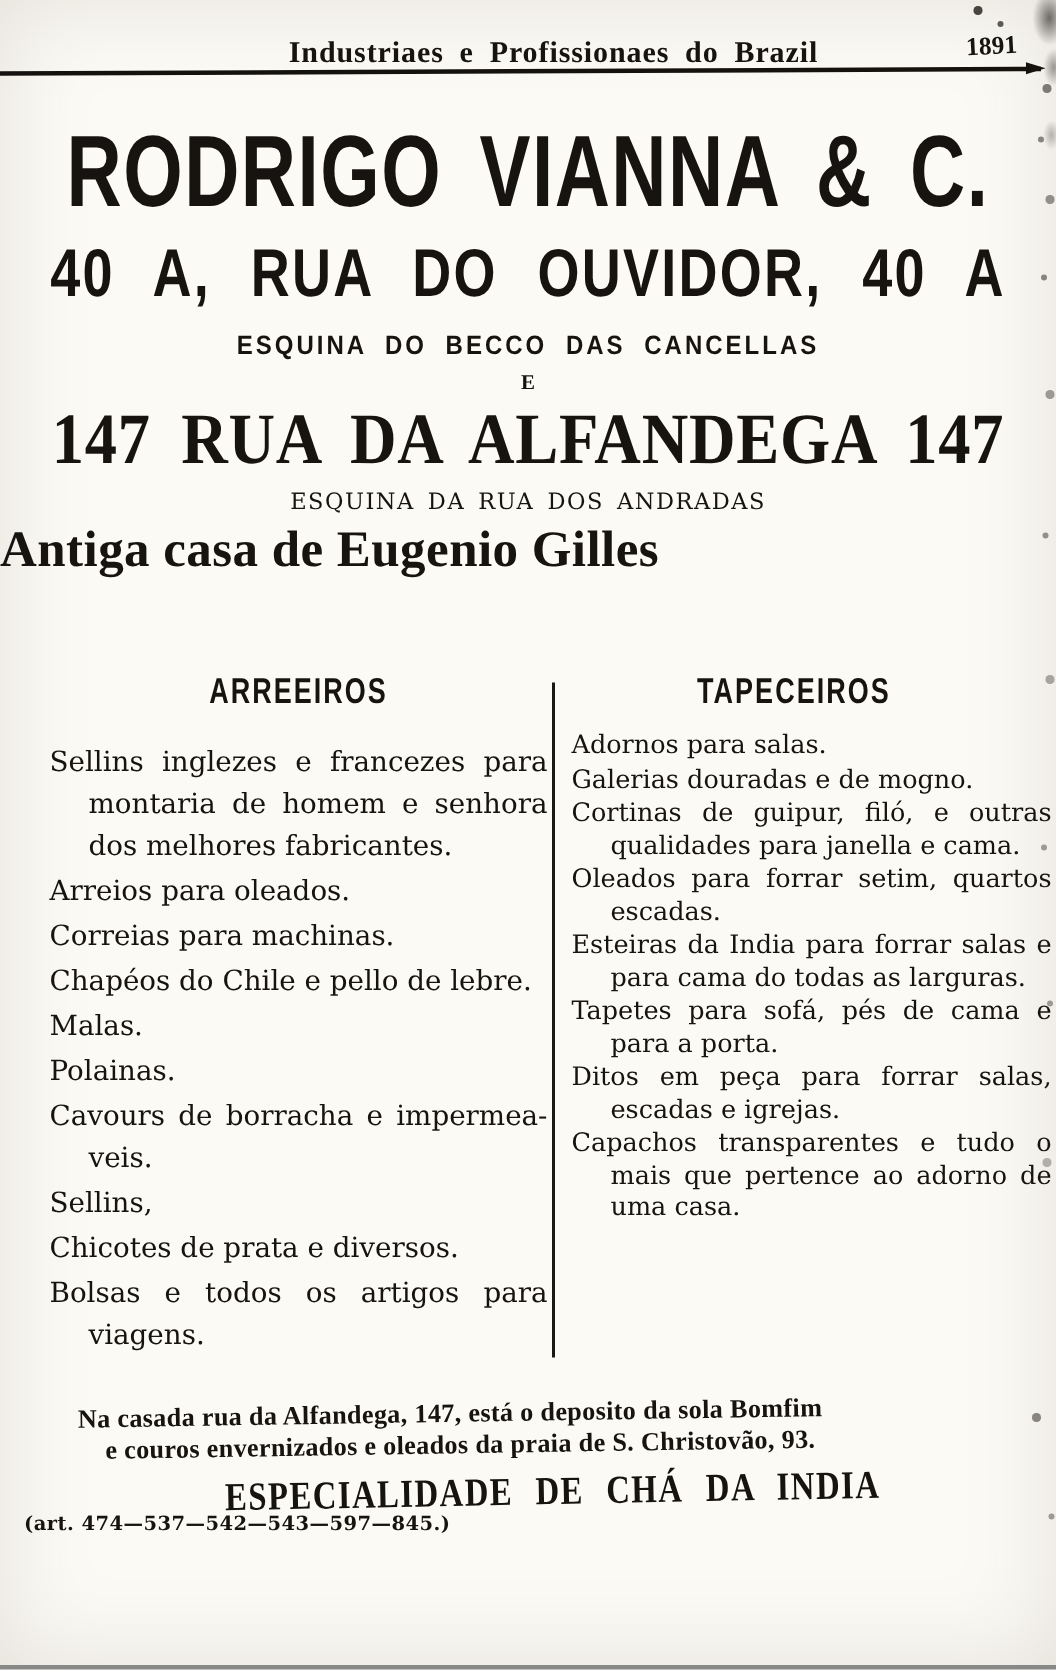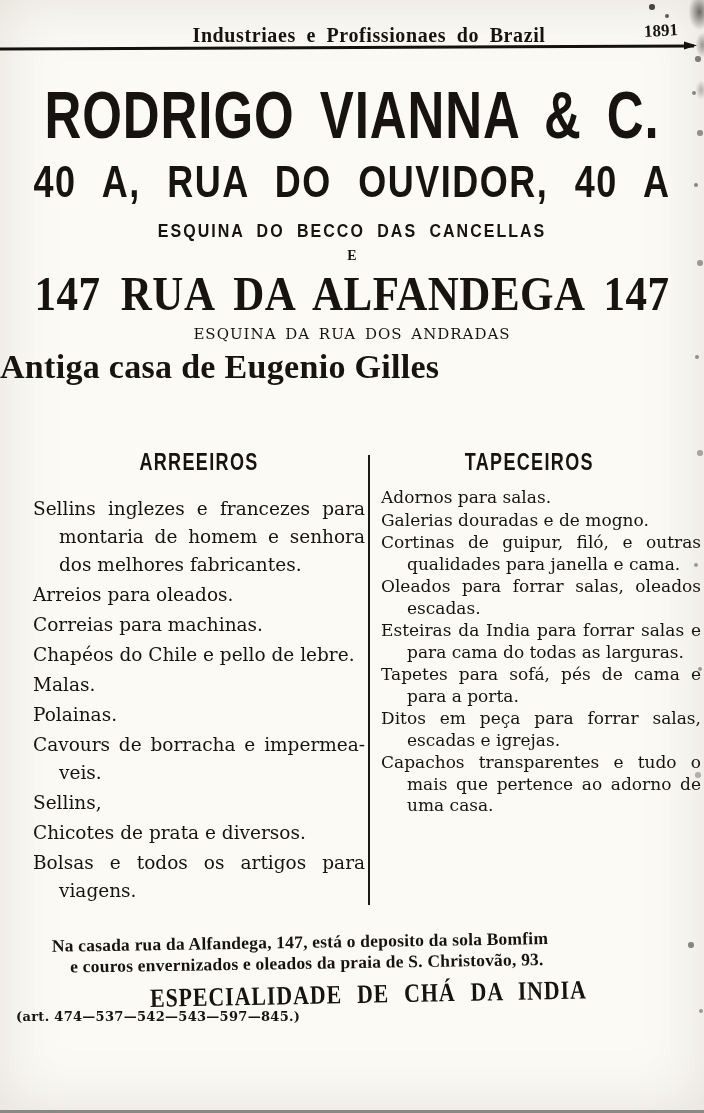--- a/index.html
+++ b/index.html
@@ -136,21 +136,21 @@
     <div class="item">Sellins,</div>
     <div class="item">Chicotes de prata e diversos.</div>
     <div class="item">Bolsas e todos os artigos para viagens.</div>
   </div>
 
   <div class="abs col col-right">
     <div class="col-title">TAPECEIROS</div>
     <div class="item">Adornos para salas.</div>
     <div class="item">Galerias douradas e de mogno.</div>
     <div class="item">Cortinas de guipur, filó, e outras qualidades para janella e cama.</div>
-    <div class="item">Oleados para forrar salas, oleados escadas.</div>
+    <div class="item">Oleados para forrar setim, quartos escadas.</div>
     <div class="item">Esteiras da India para forrar salas e para cama do todas as larguras.</div>
     <div class="item">Tapetes para sofá, pés de cama e para a porta.</div>
     <div class="item">Ditos em peça para forrar salas, escadas e igrejas.</div>
     <div class="item">Capachos transparentes e tudo o mais que pertence ao adorno de uma casa.</div>
   </div>
 
   <div class="abs note">
     <div class="note-line1">Na casada rua da Alfandega, 147, está o deposito da sola Bomfim</div>
     <div class="note-line2">e couros envernizados e oleados da praia de S. Christovão, 93.</div>
   </div>

